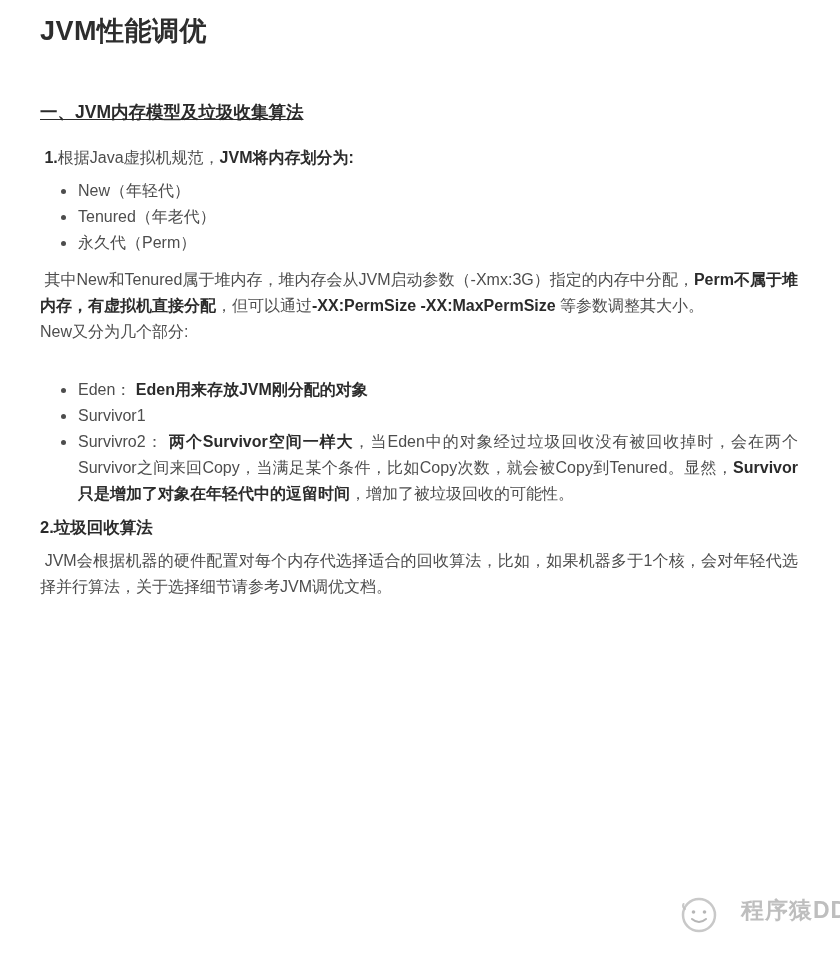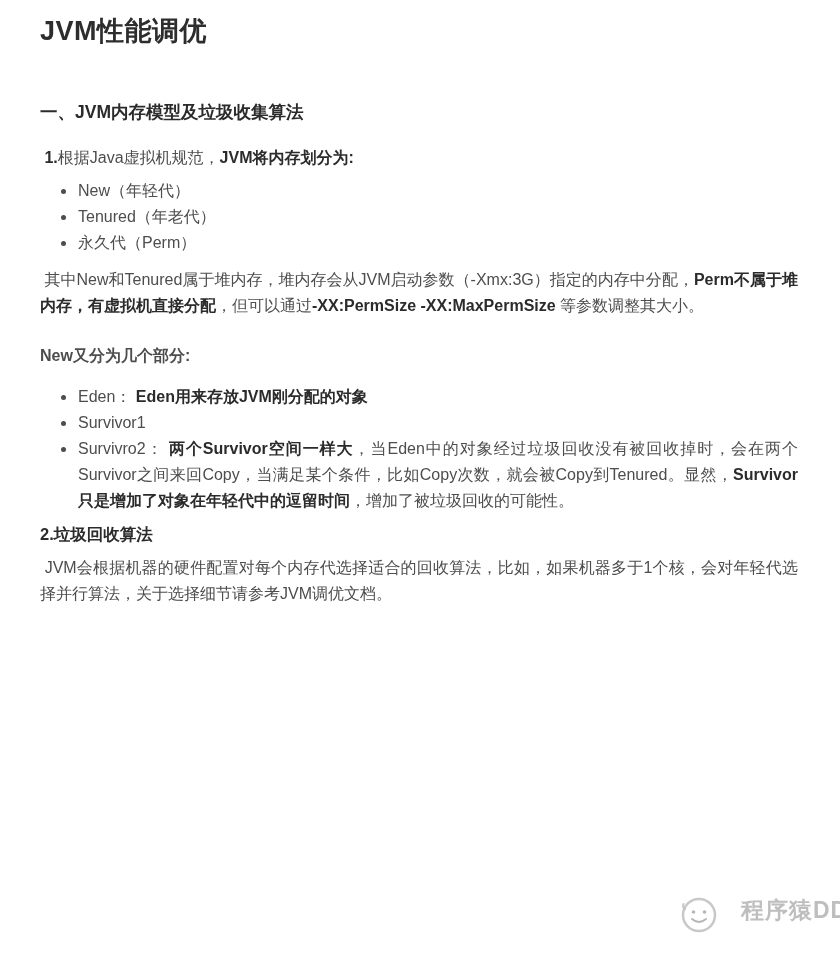--- a/index.html
+++ b/index.html
@@ -24,42 +24,43 @@
     font-weight: bold;
     color: #2d2d2d;
     letter-spacing: 0.5px;
   }
   h2.sec {
     margin: 51px 0 16px 0;
     font-size: 17.5px;
     line-height: 22px;
     font-weight: bold;
     color: #2b2b2b;
+    text-decoration: underline;
   }
   h3.sub {
     margin: 9px 0 0 0;
     font-size: 16.5px;
     line-height: 22px;
     font-weight: bold;
     color: #2b2b2b;
   }
   p { margin: 0; text-align: justify; }
   b { font-weight: bold; color: #2b2b2b; }
   ul {
     margin: 0;
     padding-left: 37px;
     list-style: disc;
   }
   li { text-align: justify; padding-left: 1px; }
   .mt-p1  { margin-top: 22px; }
   .mt-ul1 { margin-top: 7px;  }
   .mt-p2  { margin-top: 11px; }
   .mt-ul2 { margin-top: 48px; }
-  .mt-p3  { margin-top: 24px; font-weight: bold;  }
-  .mt-ul3 { margin-top: 15px; }
+  .mt-p3  { margin-top: 0;  }
+  .mt-ul3 { margin-top: 32px; }
   .mt-p4  { margin-top: 19px; }
   .mt-ul4 { margin-top: 8px;  }
   .mt-p5  { margin-top: 10px; }
   .mt-p6  { margin-top: 10px; }
 
   .watermark {
     position: absolute;
     left: 676px;
     top: 895px;
     display: flex;

